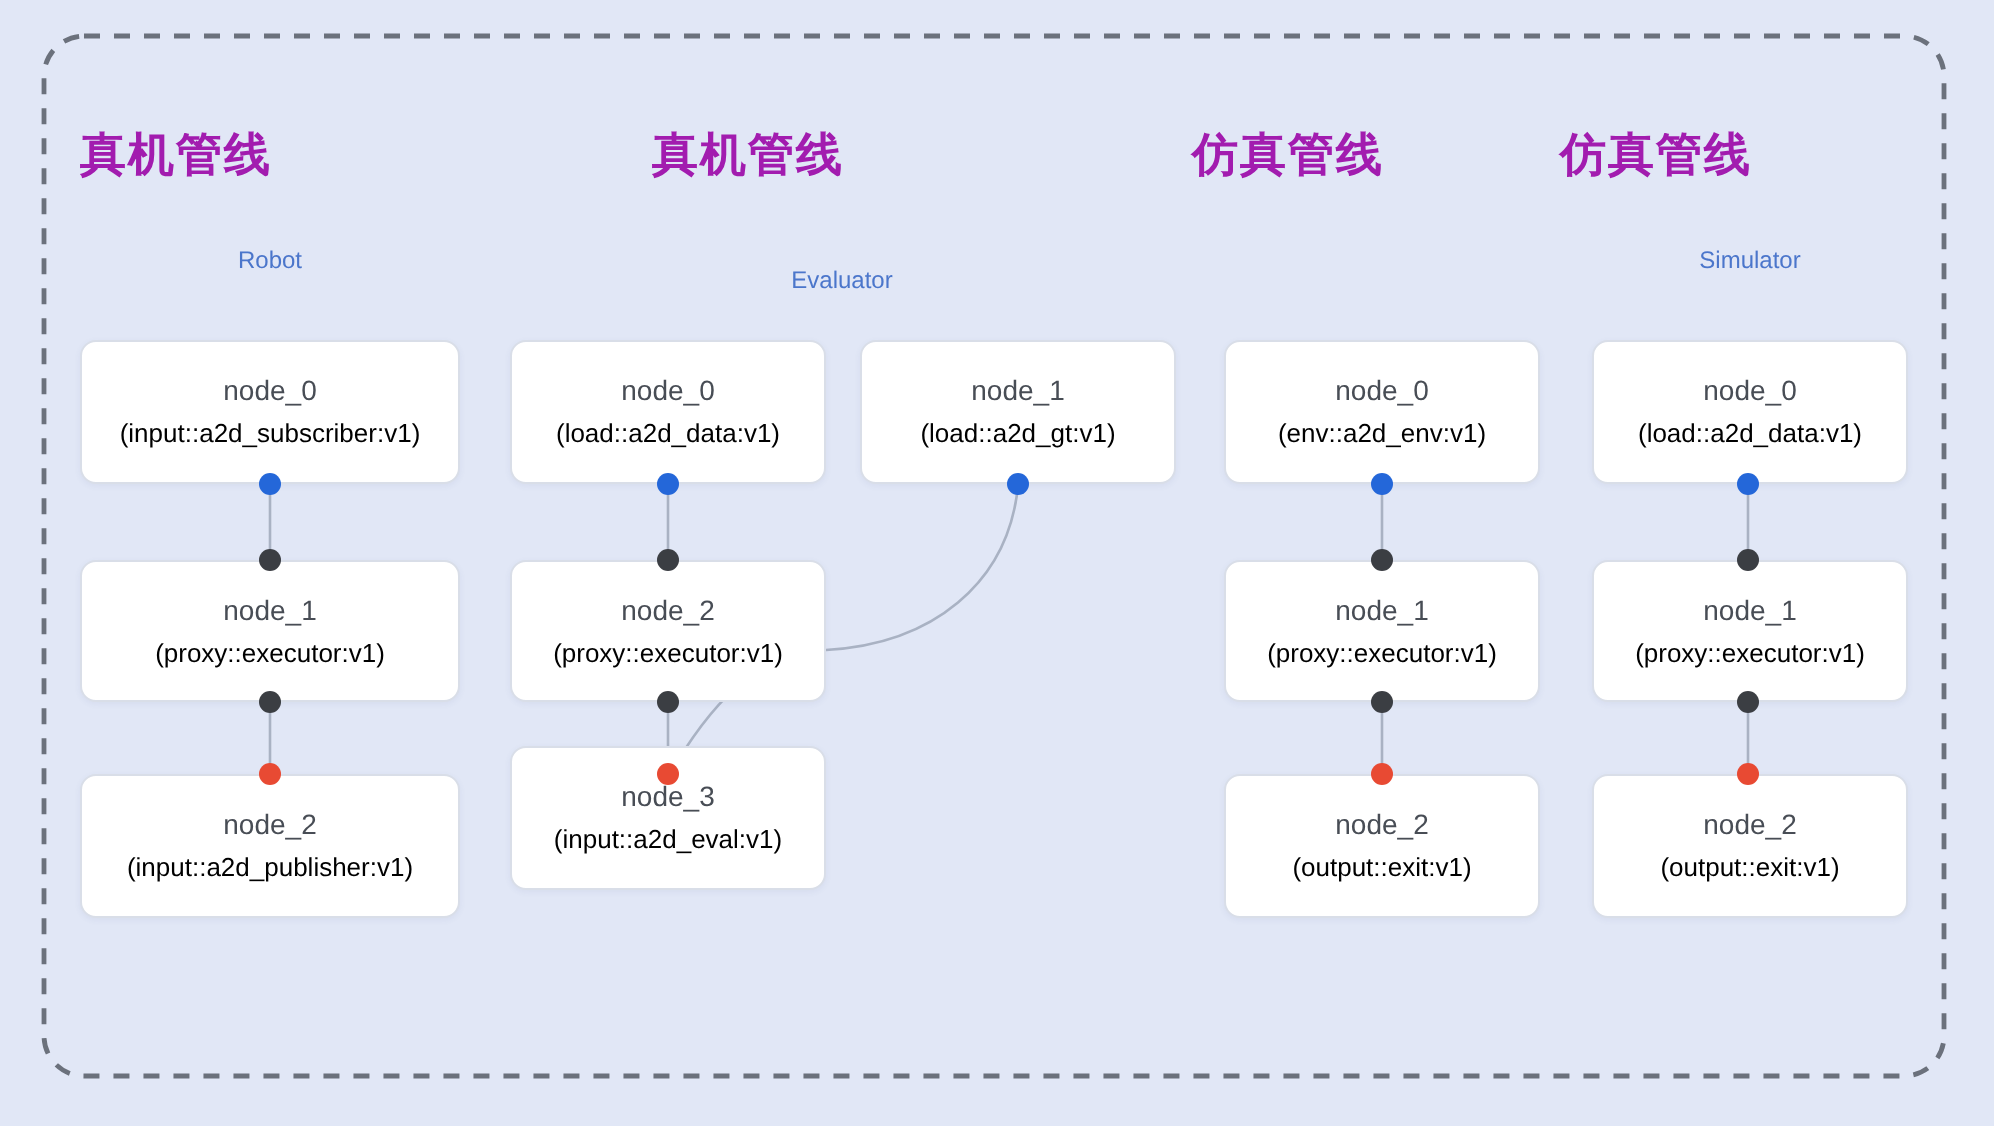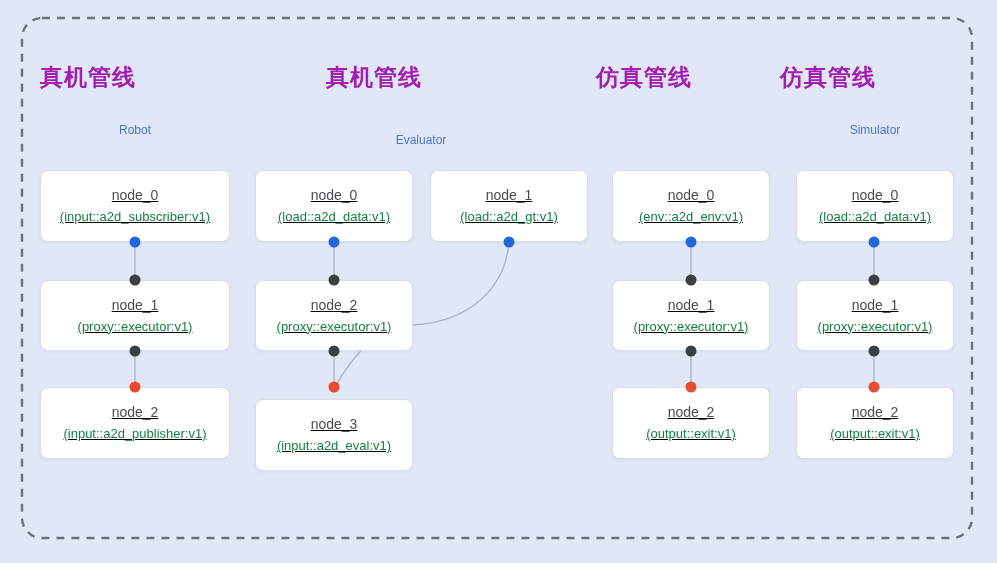--- a/index.html
+++ b/index.html
@@ -14,24 +14,23 @@
   }
   .pen{
     position:absolute;z-index:1;text-align:center;
     font-size:12px;font-weight:400;color:#4b76cb;
   }
   .box{
     position:absolute;z-index:1;background:#ffffff;border:1px solid #d9dee8;
     border-radius:8px;box-sizing:border-box;
     display:flex;flex-direction:column;align-items:center;justify-content:center;
     box-shadow:0 1px 3px rgba(70,90,140,0.07);
-    text-decoration:underline;
   }
   .nname{font-size:14px;color:#484d55;line-height:22px;}
-  .ntype{font-size:13px;color:#15803d;line-height:22px;}
+  .ntype{font-size:13px;color:#000000;line-height:22px;}
   .dot{
     position:absolute;z-index:2;width:11px;height:11px;border-radius:50%;
     transform:translate(-50%,-50%);
   }
   .dot.blue{background:#2467d9;}
   .dot.black{background:#3b3e43;}
   .dot.red{background:#e84a33;}
 </style>
 </head>
 <body>
@@ -81,21 +80,21 @@
     <div class="ntype">(load::a2d_data:v1)</div>
   </div>
   <div class="box" style="left:430px;top:170px;width:158px;height:72px">
     <div class="nname">node_1</div>
     <div class="ntype">(load::a2d_gt:v1)</div>
   </div>
   <div class="box" style="left:255px;top:280px;width:158px;height:71px">
     <div class="nname">node_2</div>
     <div class="ntype">(proxy::executor:v1)</div>
   </div>
-  <div class="box" style="left:255px;top:399px;width:158px;height:72px">
+  <div class="box" style="left:255px;top:373px;width:158px;height:72px">
     <div class="nname">node_3</div>
     <div class="ntype">(input::a2d_eval:v1)</div>
   </div>
 
   <div class="box" style="left:612px;top:170px;width:158px;height:72px">
     <div class="nname">node_0</div>
     <div class="ntype">(env::a2d_env:v1)</div>
   </div>
   <div class="box" style="left:612px;top:280px;width:158px;height:71px">
     <div class="nname">node_1</div>

